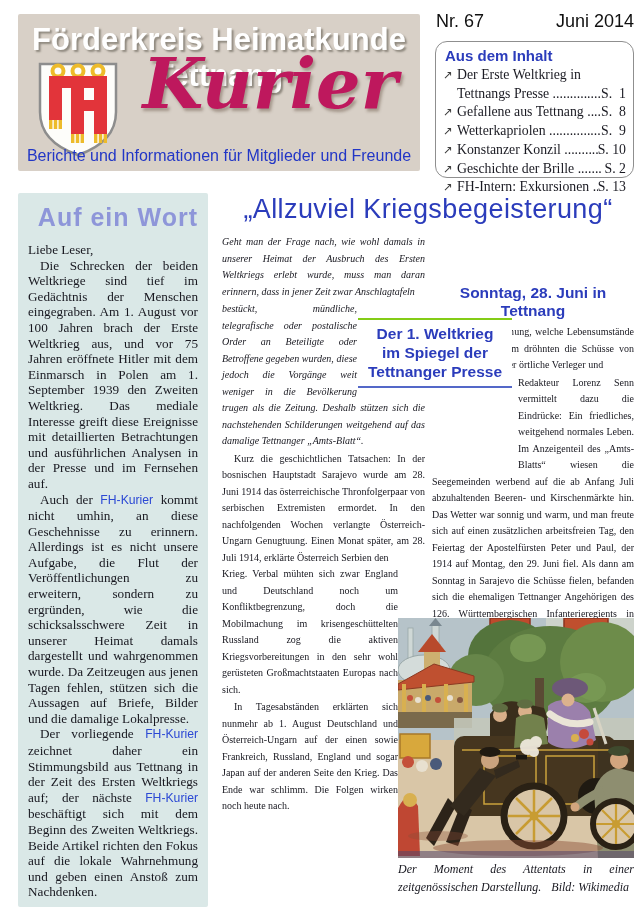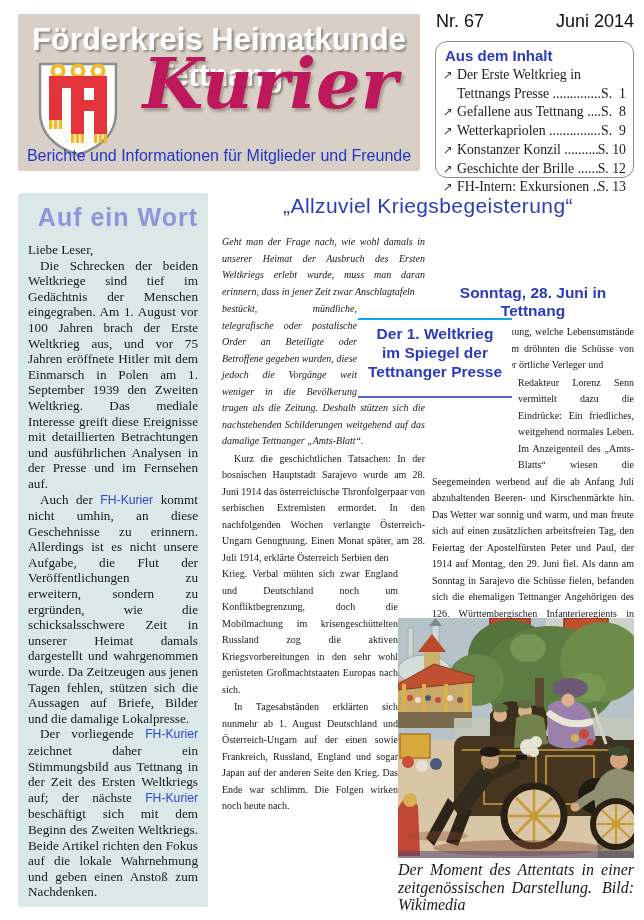--- a/index.html
+++ b/index.html
@@ -37,38 +37,38 @@
           color:#8e96d9;text-align:right;margin:2px 0 10px;}
   .word-body{font-size:13.2px;line-height:15.6px;text-align:justify;hyphens:auto;}
   .word-body p{margin:0;}
   .ind{text-indent:12px;}
   .brand{font-family:"Liberation Sans",sans-serif;font-size:12.2px;color:#2b48d4;}
   .sig-row{display:flex;align-items:flex-start;margin-top:8px;}
   .sig-ihr{font-size:14px;padding-top:16px;}
 
   
   .headline{position:absolute;left:222px;top:194px;width:412px;text-align:center;
-            font-family:"Liberation Sans",sans-serif;font-size:21px;letter-spacing:.4px;color:#2b3cbb;}
+            font-family:"Liberation Sans",sans-serif;font-size:27px;letter-spacing:.4px;color:#2b3cbb;}
   .colmid{position:absolute;left:222px;top:234px;width:203px;}
   .colright{position:absolute;left:432px;top:244px;width:202px;margin-top:40px;}
   .art{font-size:10px;line-height:16.5px;text-align:justify;hyphens:auto;margin:0;}
   .art + .art{margin-top:1px;}
   .lead{font-style:italic;}
   .spacer-r{float:right;width:68px;height:84px;}
   .spacer-l{float:left;width:86px;height:84px;}
   .narrow{margin-right:27px;}
   .inset{position:absolute;left:358px;top:318px;width:154px;background:#ffffff;
-         border-top:2px solid #0ea5e9;border-bottom:2px solid #5468c8;padding:4px 0 15px;
+         border-top:2px solid #84cc16;border-bottom:2px solid #5468c8;padding:4px 0 5px;
          text-align:center;font-family:"Liberation Sans",sans-serif;font-weight:bold;
          font-size:15.5px;line-height:19px;color:#2b3cbb;}
   .sun-h{font-family:"Liberation Sans",sans-serif;font-weight:bold;font-size:15.5px;color:#2b3cbb;
          text-align:center;margin:0 0 4px;}
 
   .figure{position:absolute;left:398px;top:618px;width:236px;height:240px;overflow:hidden;}
-  .caption{position:absolute;left:398px;top:861px;width:236px;font-size:16px;font-style:italic;
+  .caption{position:absolute;left:398px;top:861px;width:236px;font-size:12px;font-style:italic;
            line-height:17.6px;text-align:justify;}
   .credit{padding-left:10px;}
 </style>
 </head>
 <body>
 
 <div id="page">
 
   <div class="banner">
     <div class="org-line">Förderkreis Heimatkunde Tettnang</div>
@@ -128,21 +128,21 @@
       <span class="toc-page">S.  9</span>
     </div>
     <div class="toc-row">
       <span class="toc-bullet">↗</span>
       <span class="toc-text">Konstanzer Konzil ...........</span>
       <span class="toc-page">S. 10</span>
     </div>
     <div class="toc-row">
       <span class="toc-bullet">↗</span>
       <span class="toc-text">Geschichte der Brille .......</span>
-      <span class="toc-page">S. 12</span>
+      <span class="toc-page">S. 2</span>
     </div>
     <div class="toc-row">
       <span class="toc-bullet">↗</span>
       <span class="toc-text">FH-Intern: Exkursionen ...</span>
       <span class="toc-page">S. 13</span>
     </div>
   </div>
 
   <div class="word">
     <div class="word-h">Auf ein Wort</div>

